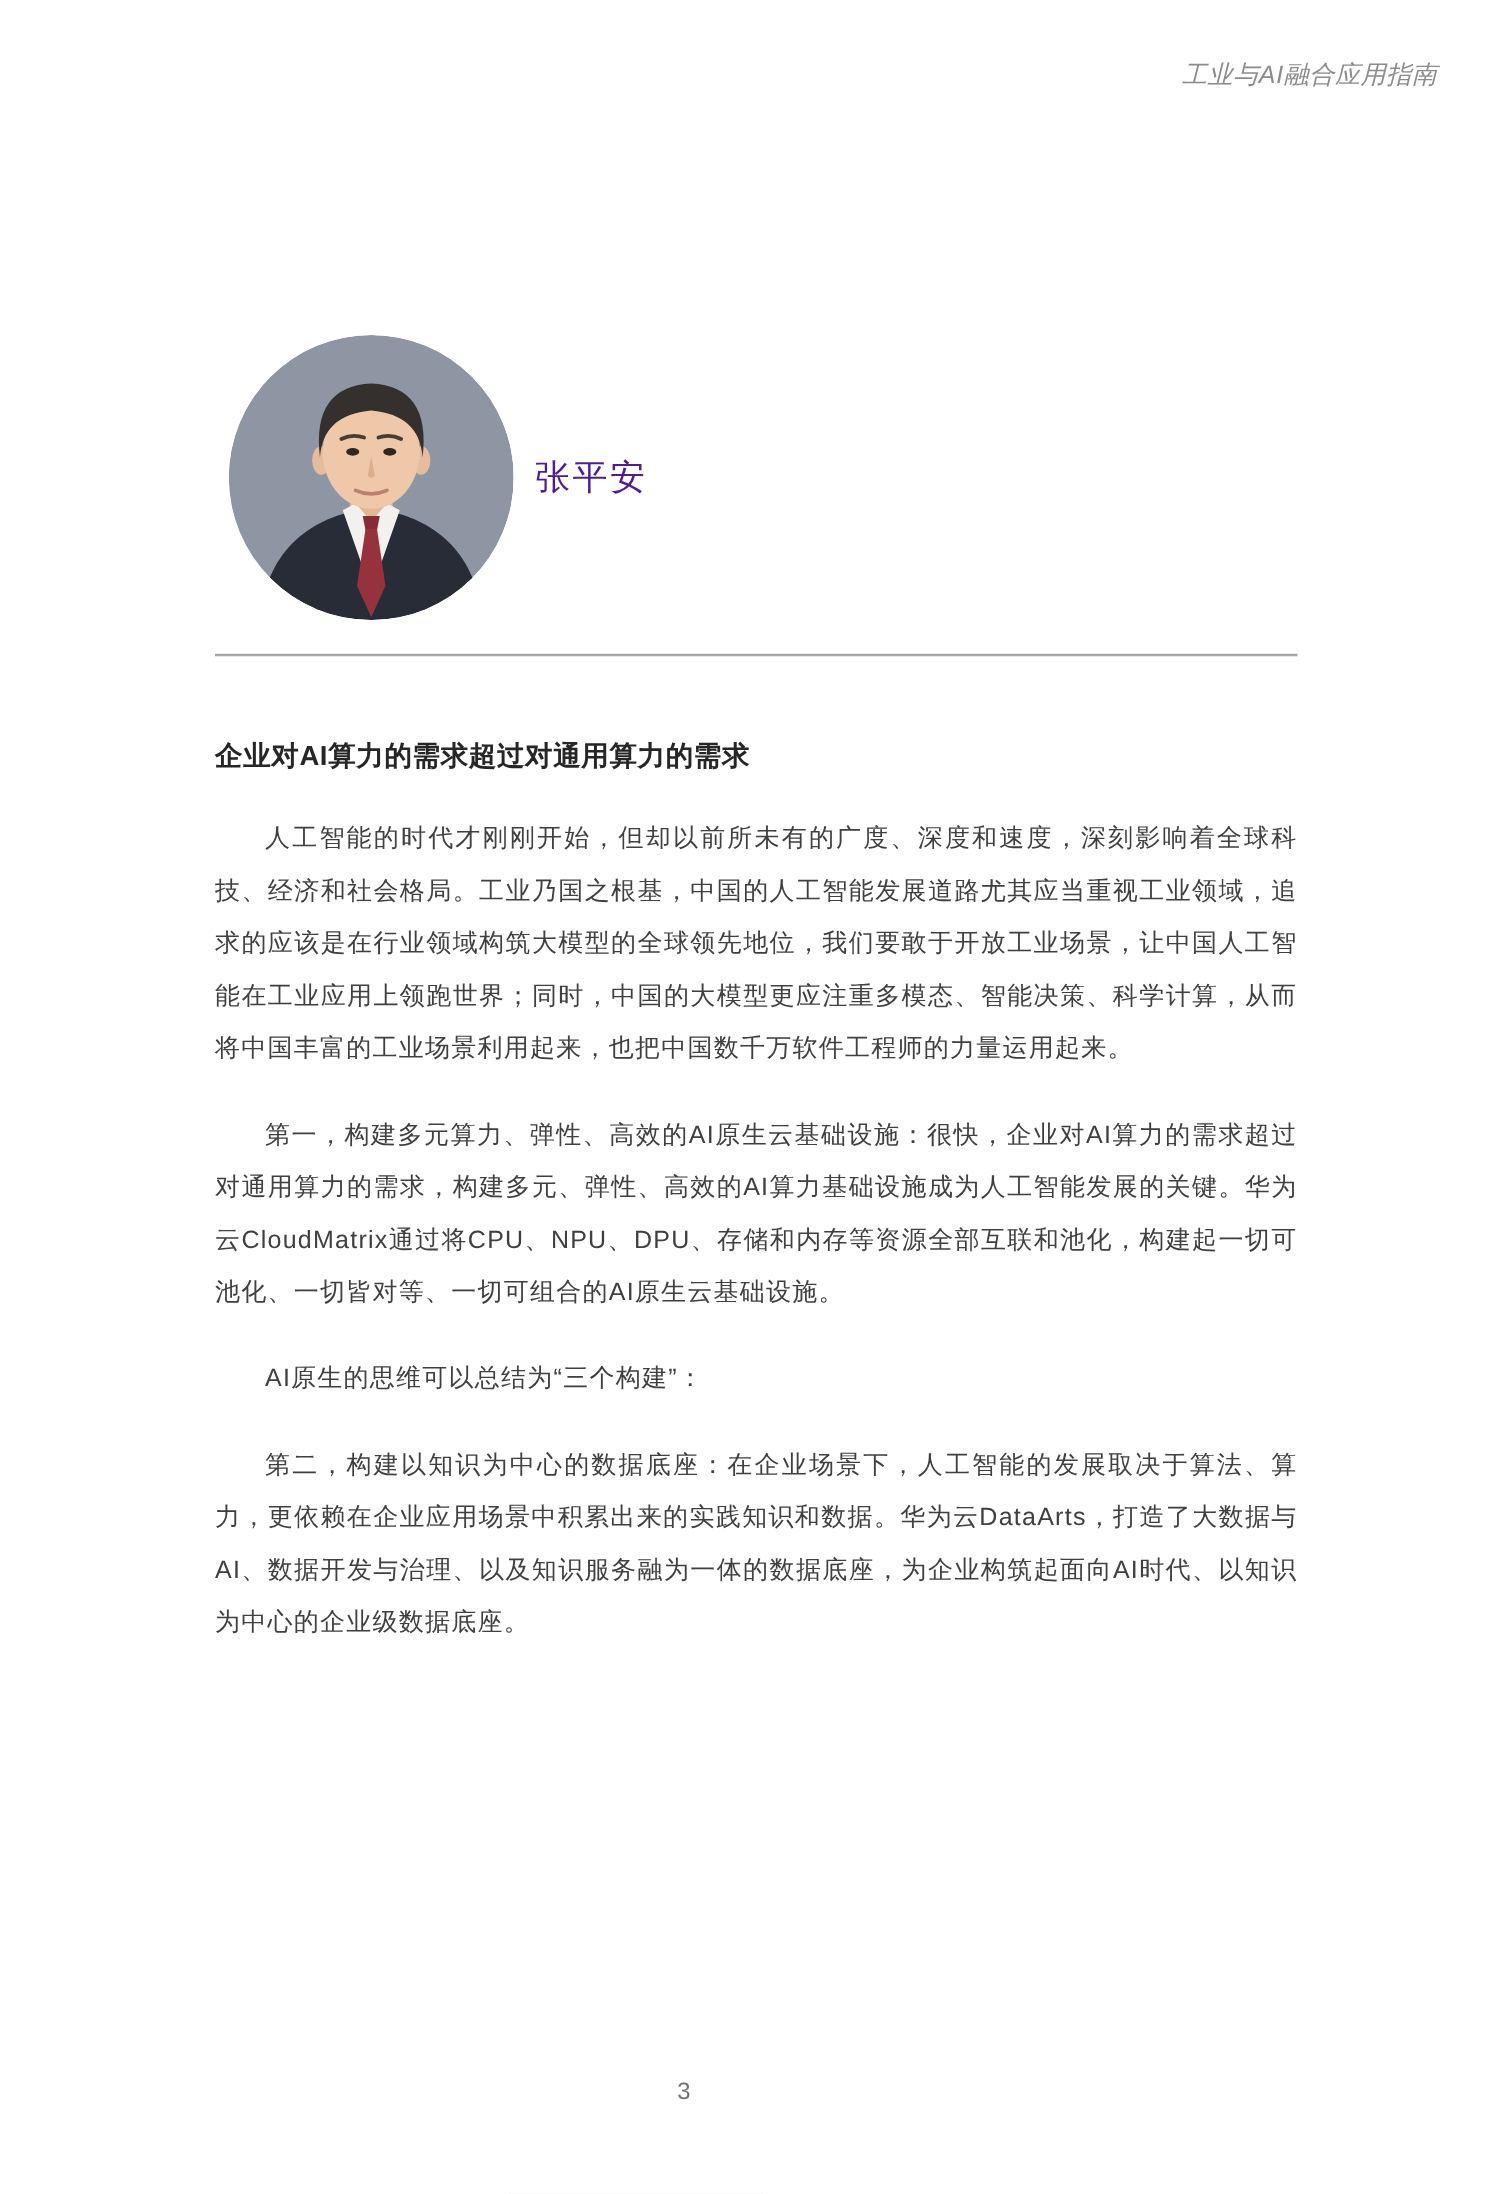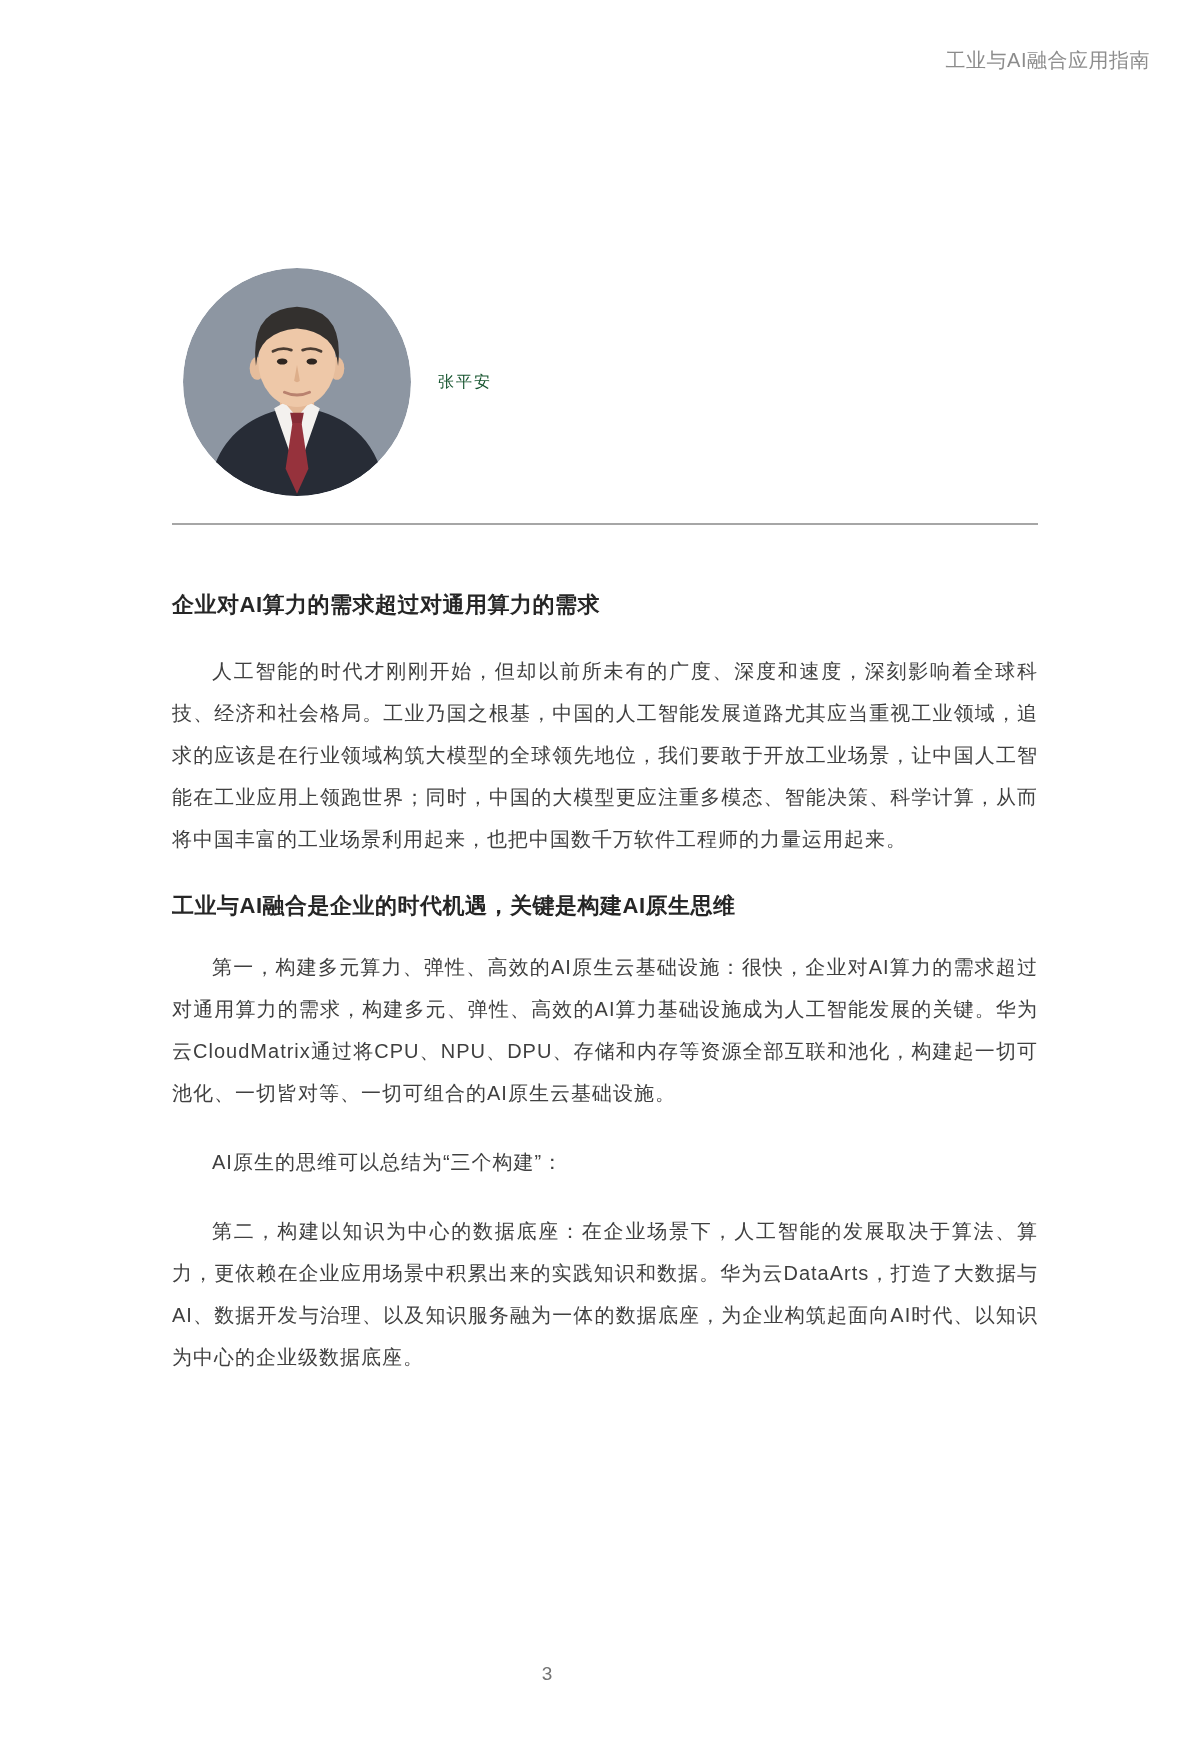--- a/index.html
+++ b/index.html
@@ -4,27 +4,27 @@
 <style>
   * { margin:0; padding:0; box-sizing:border-box; }
   html,body { background:#e9e9e9; }
   body { font-family:"Liberation Sans","DejaVu Sans",sans-serif; }
   .page {
     position:relative; width:1200px; height:1755px; margin:0 auto;
     background:#ffffff; overflow:hidden;
   }
   .page-header {
     position:absolute; top:47px; right:50px;
-    font-size:20px; line-height:26px; color:#8c8c8c; letter-spacing:0.5px;
+    font-size:20px; line-height:26px; color:#8c8c8c; letter-spacing:0.5px;font-style:italic;
   }
   .content { position:absolute; left:172px; top:0; width:866px; }
   .profile-row { margin-top:268px; display:flex; align-items:center; }
   .avatar { width:228px; height:228px; margin-left:11px; flex:none; border-radius:50%; overflow:hidden; }
   .avatar svg { display:block; width:100%; height:100%; }
-  .author-name { margin-left:27px; font-size:16px; color:#14532d; letter-spacing:2px; }
+  .author-name { margin-left:17px; font-size:28px; color:#4c1d95; letter-spacing:2px; }
   .divider { margin-top:27px; height:2px; background:#a6a6a6; }
   .heading {
     font-size:22px; line-height:30px; font-weight:bold; color:#262626; letter-spacing:0.5px;
   }
   .h-first  { margin:65px 0 30px 0; }
   .h-second { margin:31px 0 25px 0; }
   .para {
     font-size:20px; line-height:42px; color:#404040;
     text-align:justify; text-indent:2em; letter-spacing:1px;
     margin-bottom:27px;
@@ -86,21 +86,20 @@
       </div>
       <div class="author-name">张平安</div>
     </div>
 
     <div class="divider"></div>
 
     <h1 class="heading h-first">企业对AI算力的需求超过对通用算力的需求</h1>
 
     <p class="para">人工智能的时代才刚刚开始，但却以前所未有的广度、深度和速度，深刻影响着全球科技、经济和社会格局。工业乃国之根基，中国的人工智能发展道路尤其应当重视工业领域，追求的应该是在行业领域构筑大模型的全球领先地位，我们要敢于开放工业场景，让中国人工智能在工业应用上领跑世界；同时，中国的大模型更应注重多模态、智能决策、科学计算，从而将中国丰富的工业场景利用起来，也把中国数千万软件工程师的力量运用起来。</p>
 
-    <h1 class="heading h-second">工业与AI融合是企业的时代机遇，关键是构建AI原生思维</h1>
 
     <p class="para">第一，构建多元算力、弹性、高效的AI原生云基础设施：很快，企业对AI算力的需求超过对通用算力的需求，构建多元、弹性、高效的AI算力基础设施成为人工智能发展的关键。华为云CloudMatrix通过将CPU、NPU、DPU、存储和内存等资源全部互联和池化，构建起一切可池化、一切皆对等、一切可组合的AI原生云基础设施。</p>
     <p class="para">AI原生的思维可以总结为“三个构建”：</p>
     <p class="para">第二，构建以知识为中心的数据底座：在企业场景下，人工智能的发展取决于算法、算力，更依赖在企业应用场景中积累出来的实践知识和数据。华为云DataArts，打造了大数据与AI、数据开发与治理、以及知识服务融为一体的数据底座，为企业构筑起面向AI时代、以知识为中心的企业级数据底座。</p>
 
   </div>
 
   <div class="page-number">3</div>
 
 </div>

